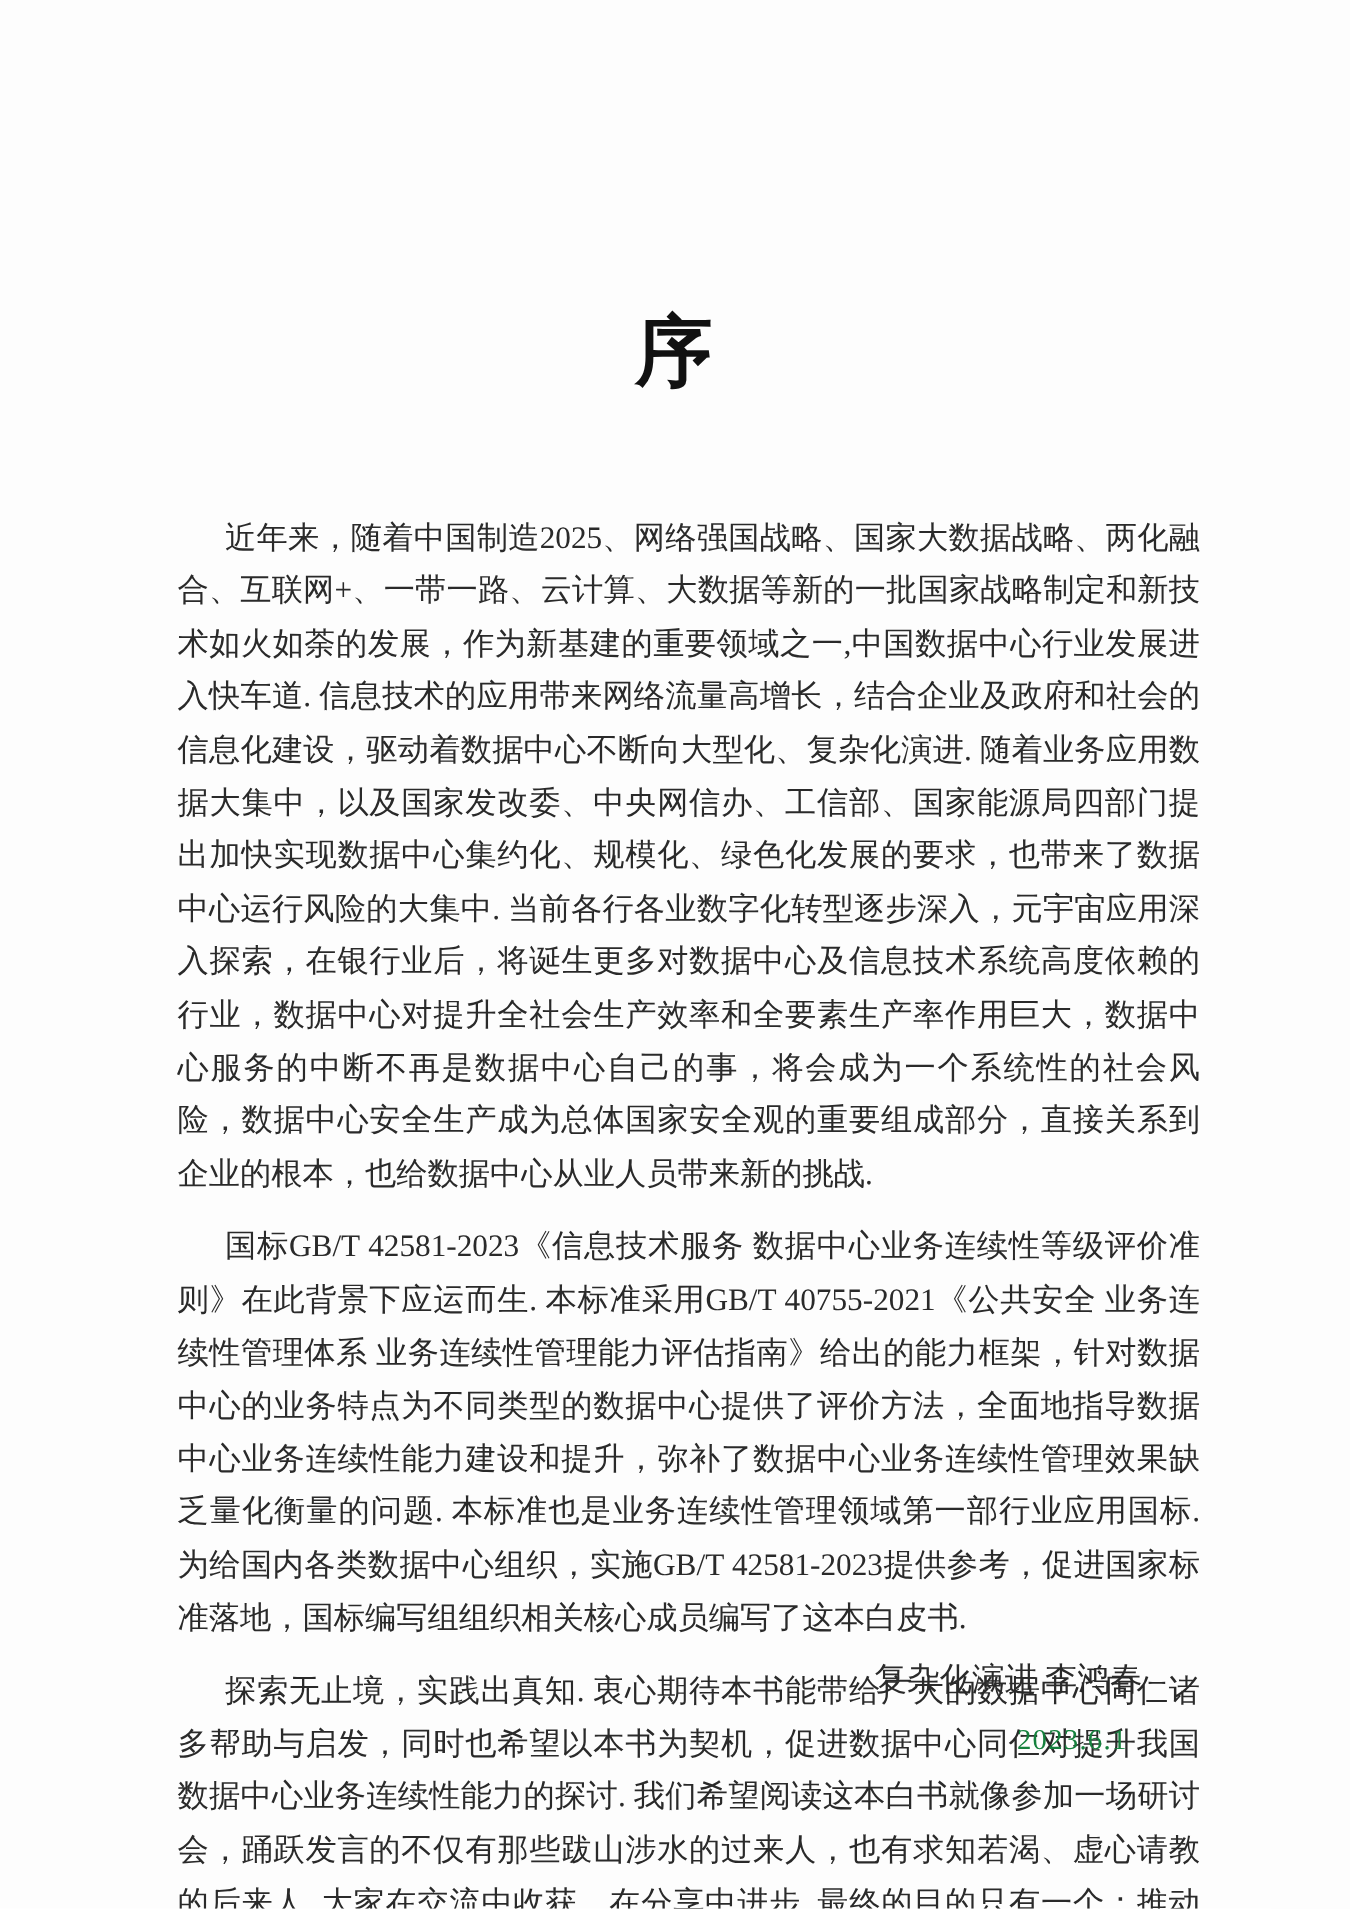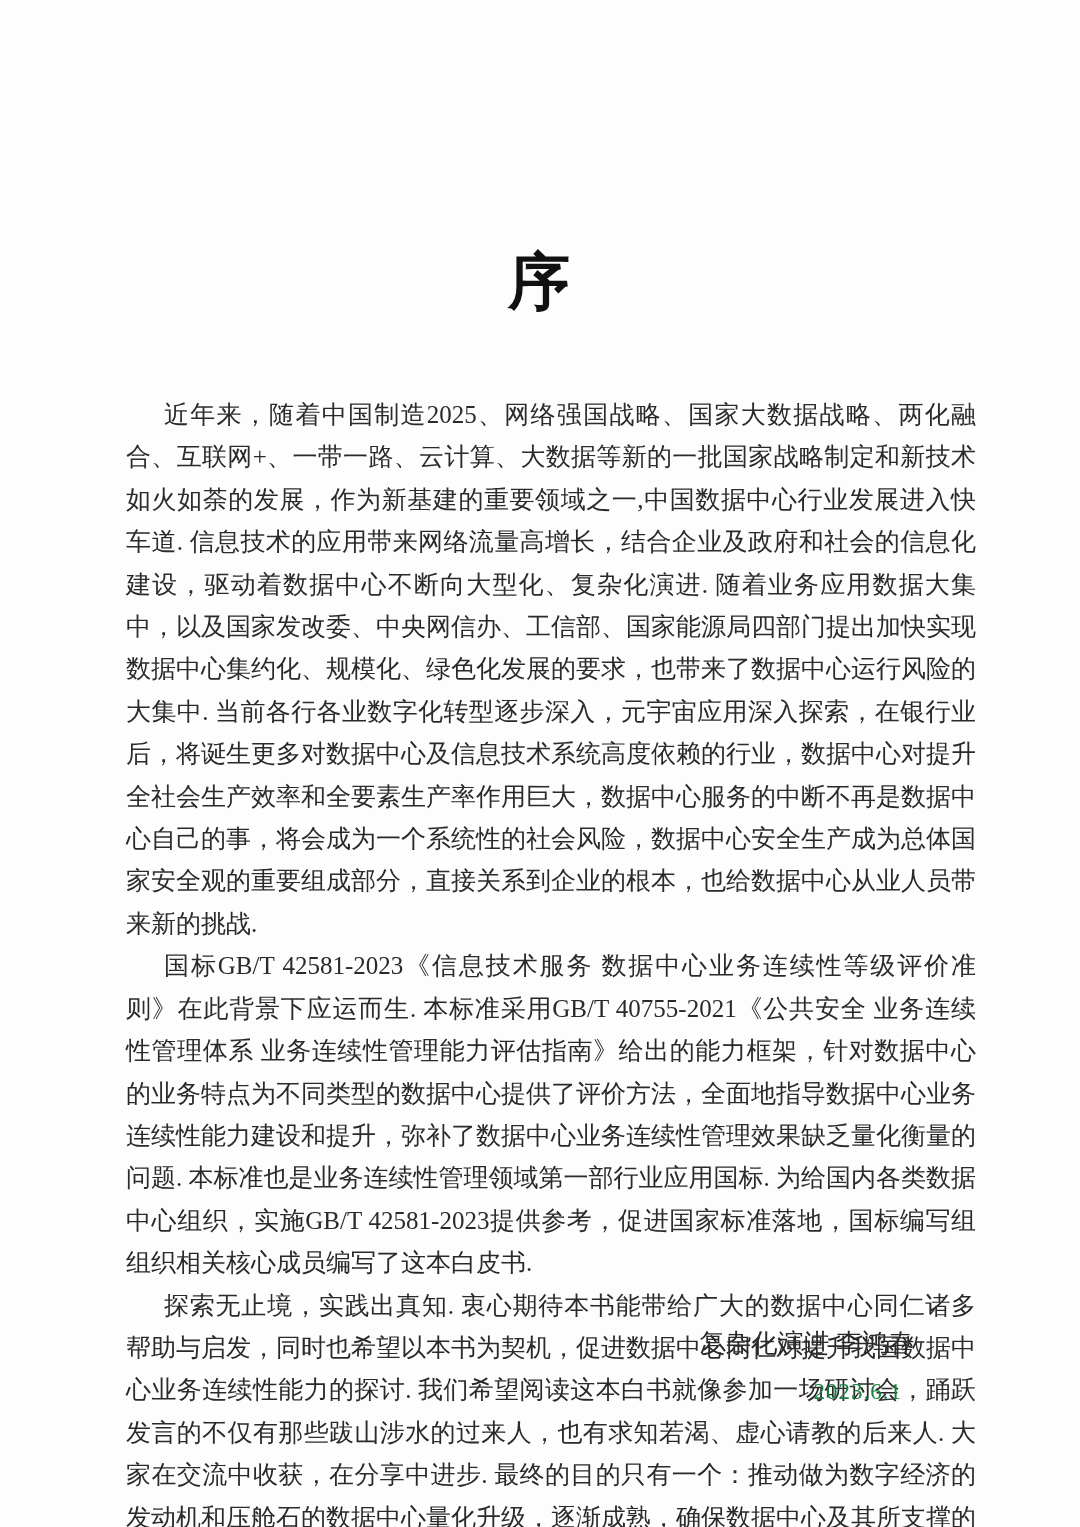--- a/index.html
+++ b/index.html
@@ -34,21 +34,21 @@
       top: 394px;
       left: 126px;
       width: 850px;
       font-size: 25px;
       line-height: 42.4px;
       text-align: justify;
       text-justify: inter-ideograph;
       color: #2a2a2a;
     }
     .doc-paragraph {
-      margin: 0;
+      margin: 16px;
       padding: 0;
       text-indent: 38px;
       word-break: break-all;
     }
     .doc-signature {
       position: absolute;
       top: 1329px;
       right: 166px;
       font-size: 26px;
       line-height: 30px;

